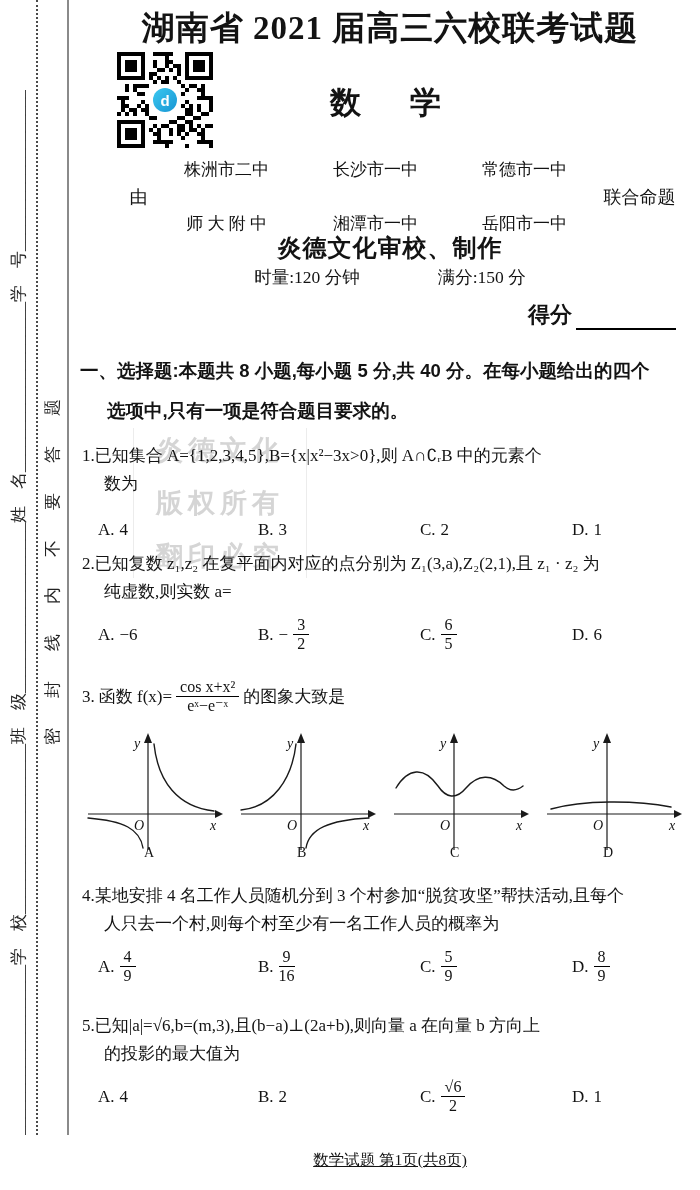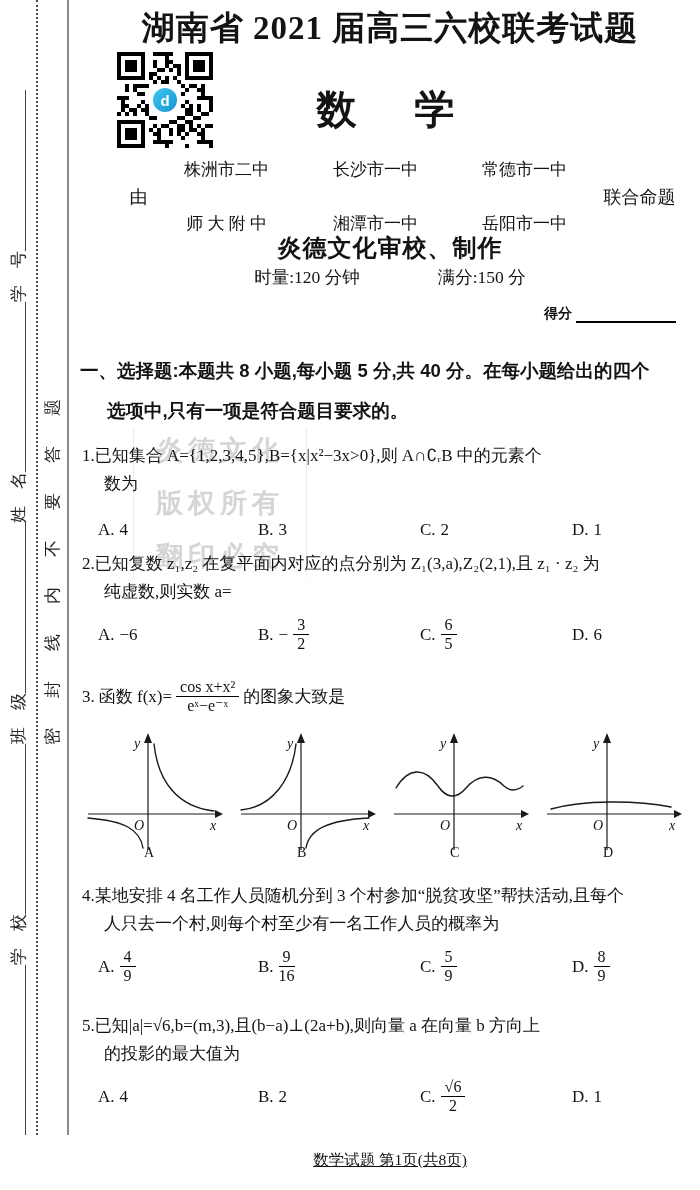--- a/index.html
+++ b/index.html
@@ -38,33 +38,33 @@
   .title { position:absolute; left:80px; right:0; top:6px; text-align:center;
            font-size:33px; font-weight:bold; letter-spacing:1px; }
   .qr-wrap { position:absolute; left:117px; top:52px; width:96px; height:96px; }
   .qr-logo { position:absolute; left:33px; top:33px; width:30px; height:30px; background:#fff;
              border-radius:7px; display:flex; align-items:center; justify-content:center; }
   .qr-dot  { width:24px; height:24px; border-radius:50%;
              background:linear-gradient(135deg,#3cc8f0,#1795d3);
              color:#fff; font-family:"Liberation Sans","DejaVu Sans",sans-serif;
              font-weight:bold; font-size:15px; display:flex; align-items:center; justify-content:center; }
   .subject { position:absolute; left:80px; right:0; top:82px; text-align:center;
-             font-weight:bold; font-size:40px; letter-spacing:9px; }
+             font-weight:bold; font-size:31px; letter-spacing:9px; }
   .byline { position:absolute; left:105px; right:0; top:158px;
             display:flex; justify-content:center; align-items:center; gap:20px; }
   .by { font-size:18px; }
   .schools { display:grid; grid-template-columns:repeat(3,118px); column-gap:12px; row-gap:7px;
              font-size:17px; text-align:center; white-space:nowrap;gap:31px; }
   .joint { font-size:18px; }
   .producer { position:absolute; left:80px; right:0; top:232px; text-align:center;
               font-weight:bold; font-size:24px; letter-spacing:1px; }
   .timerow { position:absolute; left:80px; right:0; top:265px; display:flex;
              justify-content:center; gap:78px; font-size:17.5px; }
   .scorerow { position:absolute; right:24px; top:300px; display:flex; align-items:flex-end; gap:4px; }
-  .score-label { font-weight:bold; font-size:14px;text-align:center; }
+  .score-label { font-weight:bold; font-size:22px;text-align:center; }
   .score-line { width:100px; height:23px; border-bottom:2px solid #000; }
 
   
   .section-head { position:absolute; left:80px; right:0; top:358px;
                   font-weight:bold; font-size:18.5px; }
   .section-head .l2 { margin-top:15px; padding-left:27px; }
   .q { position:absolute; left:82px; right:2px; font-size:17px; }
   .qline { white-space:nowrap; }
   .qline.cont { margin-top:5px; padding-left:22px; }
   .opts { display:grid; grid-template-columns:160px 162px 152px auto;

